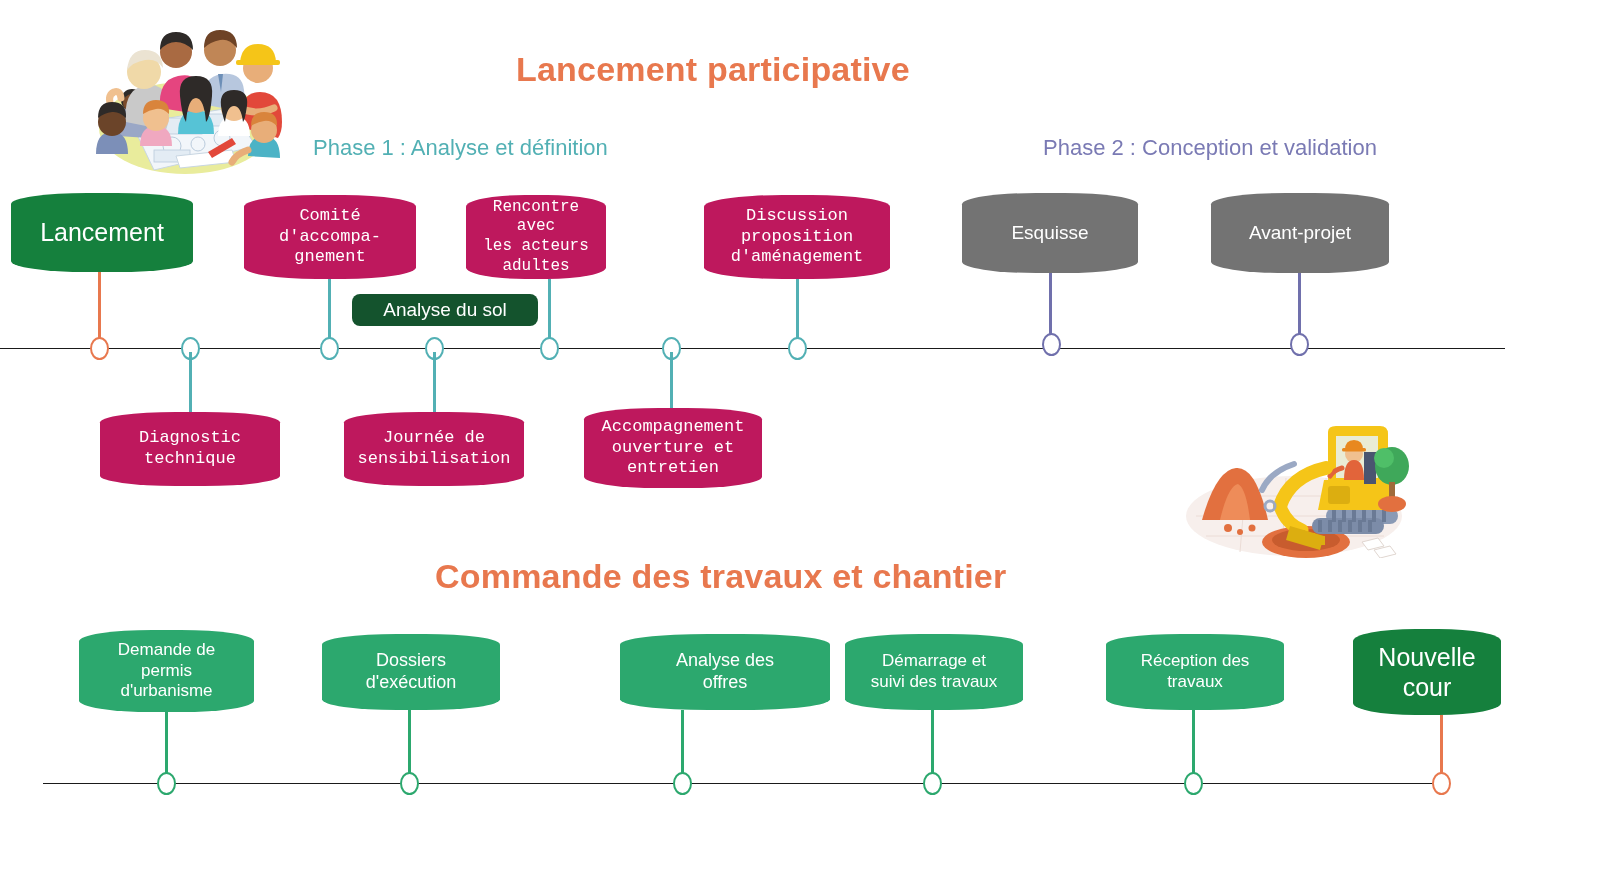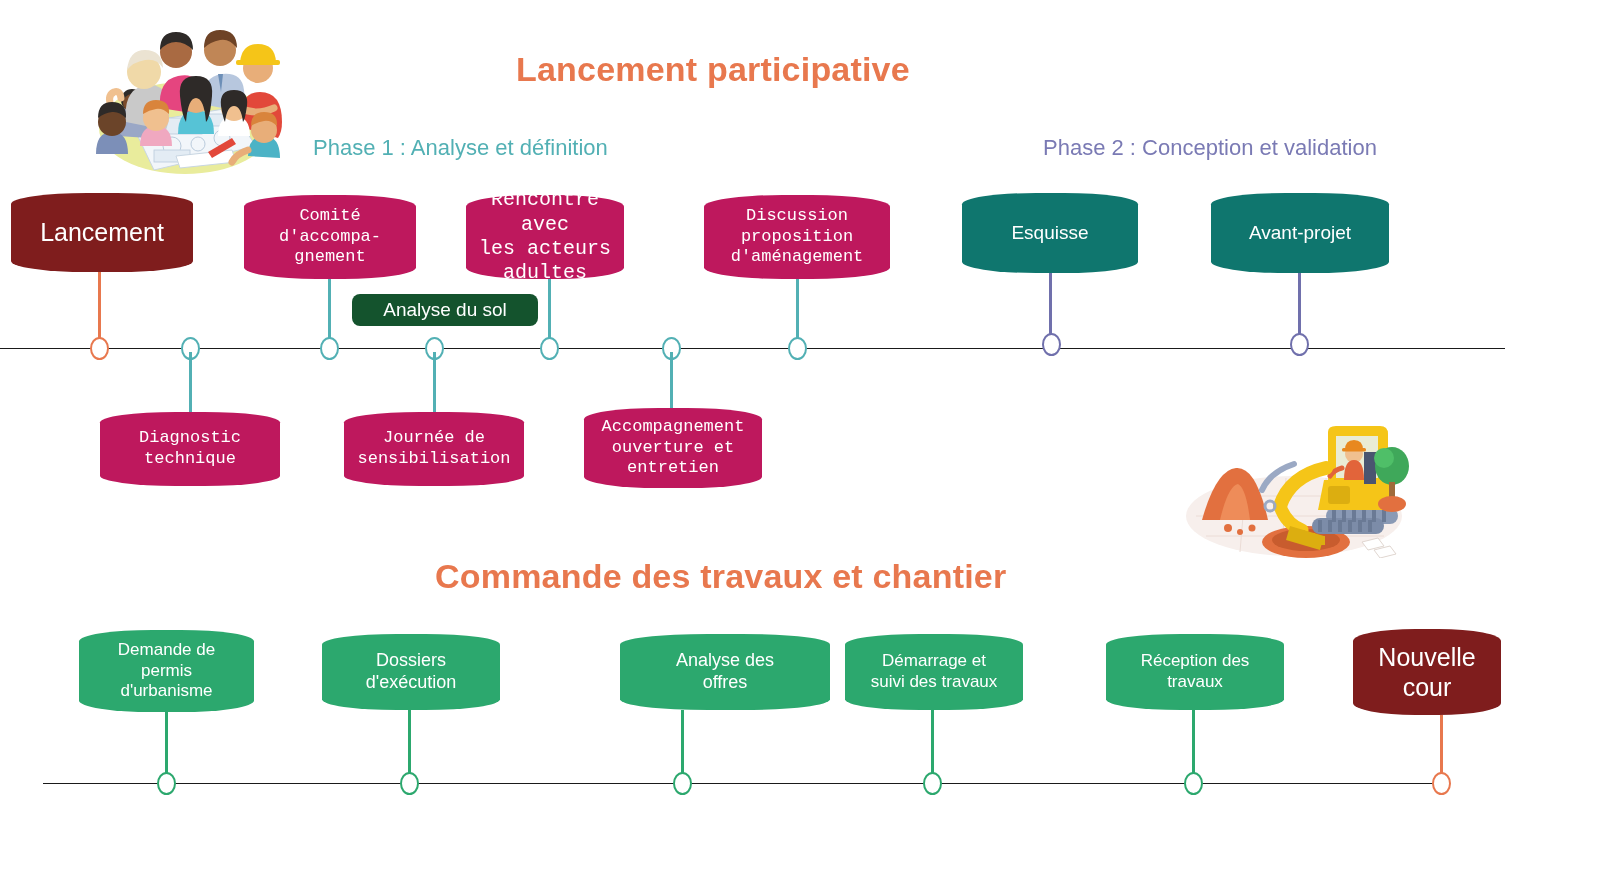--- a/index.html
+++ b/index.html
@@ -38,23 +38,23 @@
     text-align:center;
     color:#ffffff;
     line-height:1.22;
     box-sizing:border-box;
     padding:4px 10px;
     
     border-radius:42% / 14%;
   }
   .barrel span{display:block;width:100%;}
 
-  .c-orange{background:#7f1d1d;}
+  .c-orange{background:#15803d;}
   .c-teal{background:#be185d;font-family:Liberation Mono, monospace;}
-  .c-purple{background:#0f766e;}
+  .c-purple{background:#737373;}
   .c-green{background:#2CA86E;}
 
   
   .stem{position:absolute;width:3px;}
   .s-orange{background:#E8784E;}
   .s-teal{background:#52B0B4;}
   .s-purple{background:#7070AC;}
   .s-green{background:#2CA86E;}
 
   
@@ -274,21 +274,21 @@
     <div class="barrel c-teal" style="left:244px;top:195px;width:172px;height:84px;font-size:17px;flex-direction:column;">
       <span>Comité</span>
       <span>d'accompa-</span>
       <span>gnement</span>
     </div>
     <div class="stem s-teal" style="left:328px;top:279px;height:66px;"></div>
     <div class="dot d-teal" style="left:320px;top:337px;"></div>
   </div>
 
   <div class="node">
-    <div class="barrel c-teal" style="left:466px;top:195px;width:158px;height:84px;font-size:20px;flex-direction:column;">
+    <div class="barrel c-teal" style="left:466px;top:195px;width:140px;height:84px;font-size:16px;flex-direction:column;">
       <span>Rencontre avec</span>
       <span>les acteurs</span>
       <span>adultes</span>
     </div>
     <div class="stem s-teal" style="left:548px;top:279px;height:64px;"></div>
     <div class="dot d-teal" style="left:540px;top:337px;"></div>
   </div>
 
   <div class="node">
     <div class="barrel c-teal" style="left:704px;top:195px;width:186px;height:84px;font-size:17px;flex-direction:column;">

